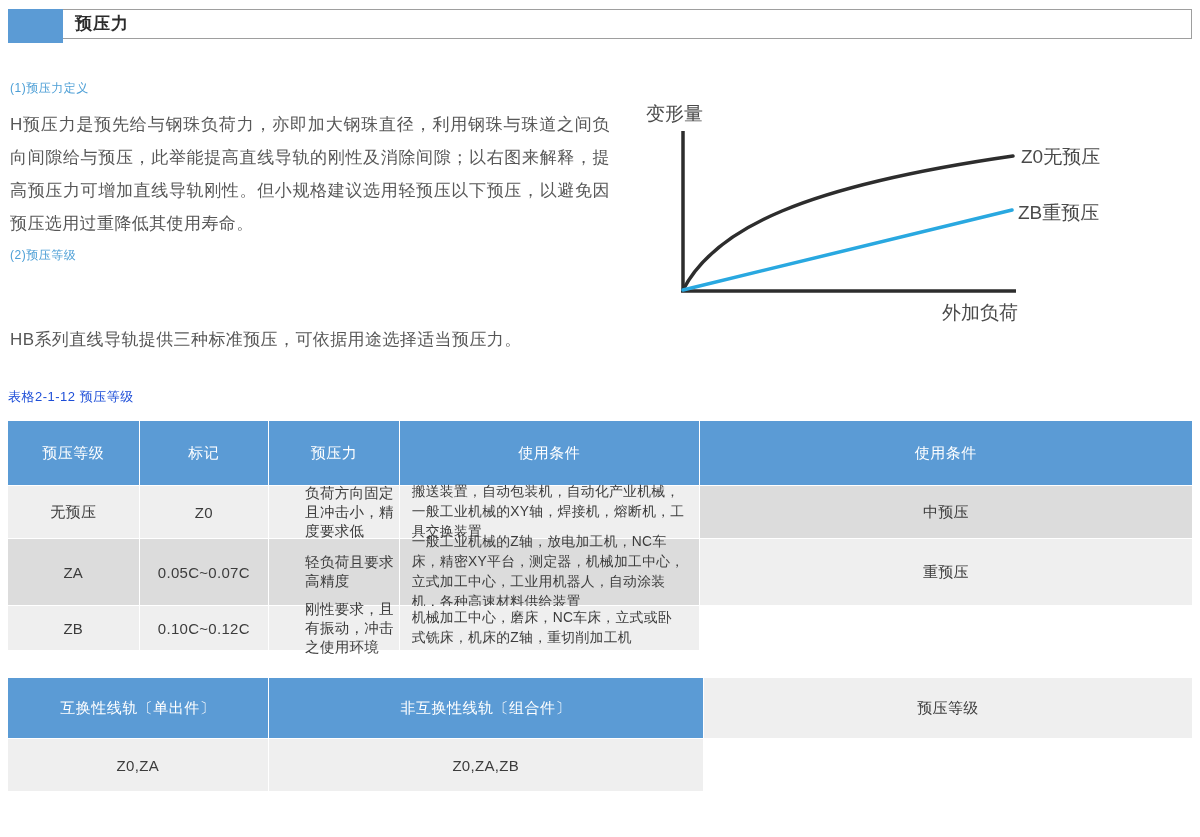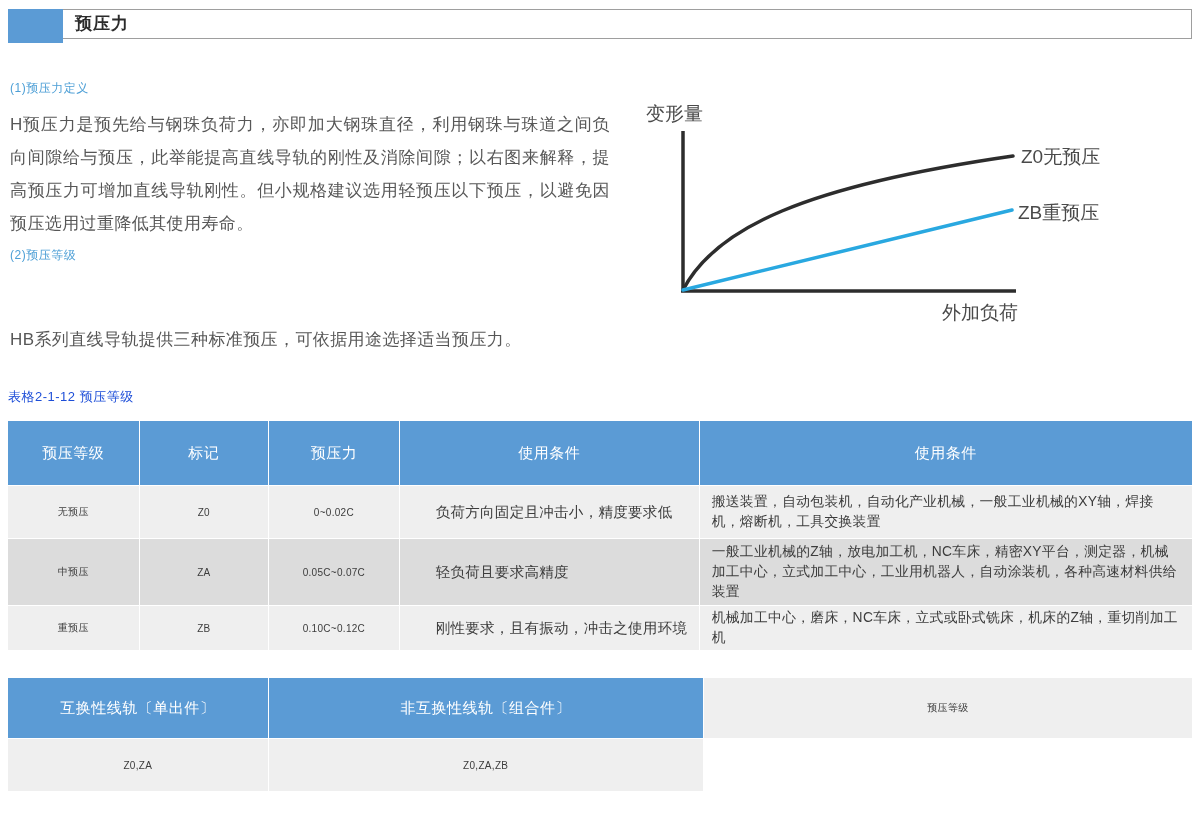--- a/index.html
+++ b/index.html
@@ -51,21 +51,21 @@
   }
   .grid { position:absolute; left:8px; width:1184px; display:grid; gap:1px; background:#fff; }
   .tbl1 { top:421px; grid-template-columns:131fr 129fr 130fr 300fr 494fr; grid-template-rows:64px 52px 66px 44px; }
   .tbl2 { top:678px; grid-template-columns:260fr 435fr 489fr; grid-template-rows:60px 52px; }
   .th {
     background:#5b9bd5; color:#ffffff; font-size:15px; letter-spacing:0.5px;
     display:flex; align-items:center; justify-content:center; text-align:center;
   }
   .td {
     display:flex; align-items:center; justify-content:center;
-    font-size:10px; color:#3c3c3c; text-align:center; letter-spacing:0.3px;
+    font-size:15px; color:#3c3c3c; text-align:center; letter-spacing:0.3px;
   }
   .td.left { justify-content:flex-start; text-align:left; }
   .td.cond { padding-left:36px; font-size:14.5px; }
   .td.apps { padding:3px 14px 3px 12px; font-size:13.8px; line-height:20px; }
   .row-light { background:#efefef; }
   .row-dark  { background:#dcdcdc; }
 
   
   .footnote {
     position:absolute; left:8px; top:808px;
@@ -109,21 +109,20 @@
 
   <div class="grid tbl1">
     <div class="th">预压等级</div>
     <div class="th">标记</div>
     <div class="th">预压力</div>
     <div class="th">使用条件</div>
     <div class="th">使用条件</div>
 
     <div class="td row-light">无预压</div>
     <div class="td row-light">Z0</div>
-    <div class="td row-light">0~0.02C</div>
     <div class="td left cond row-light">负荷方向固定且冲击小，精度要求低</div>
     <div class="td left apps row-light">搬送装置，自动包装机，自动化产业机械，一般工业机械的XY轴，焊接机，熔断机，工具交换装置</div>
 
     <div class="td row-dark">中预压</div>
     <div class="td row-dark">ZA</div>
     <div class="td row-dark">0.05C~0.07C</div>
     <div class="td left cond row-dark">轻负荷且要求高精度</div>
     <div class="td left apps row-dark">一般工业机械的Z轴，放电加工机，NC车床，精密XY平台，测定器，机械加工中心，立式加工中心，工业用机器人，自动涂装机，各种高速材料供给装置</div>
 
     <div class="td row-light">重预压</div>

